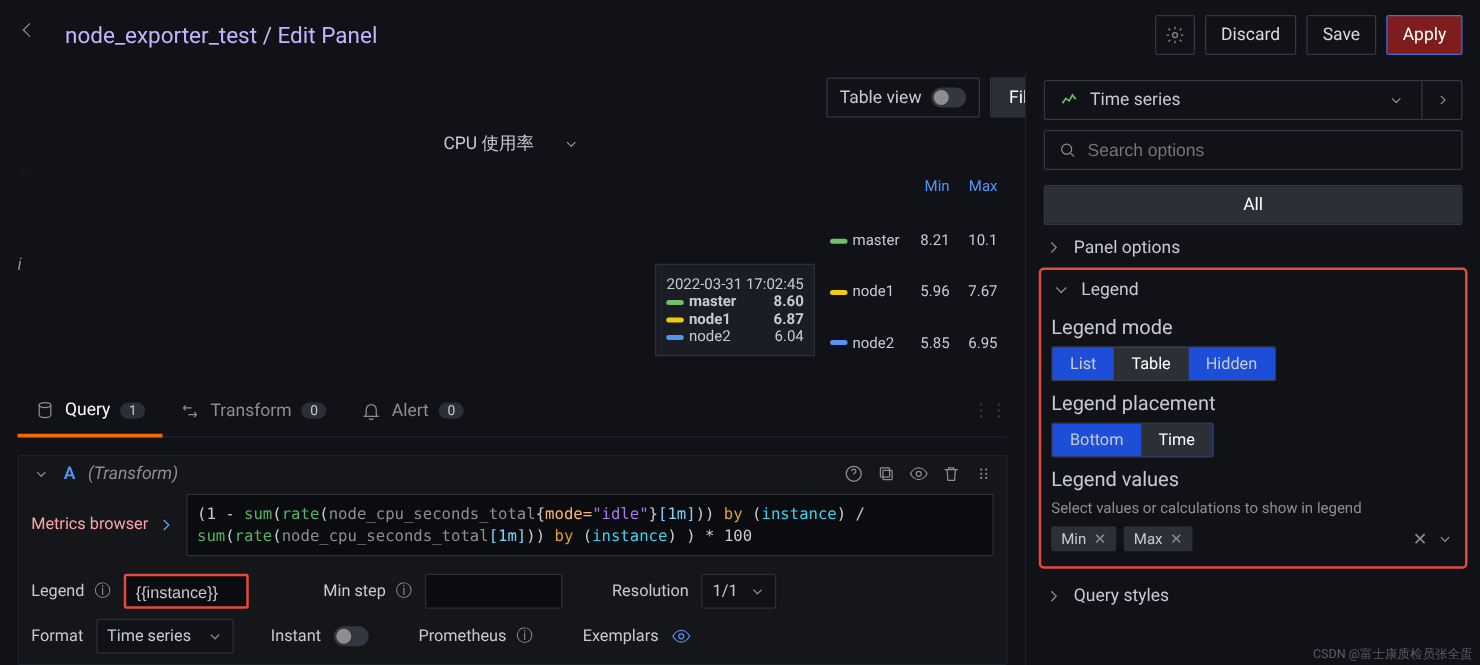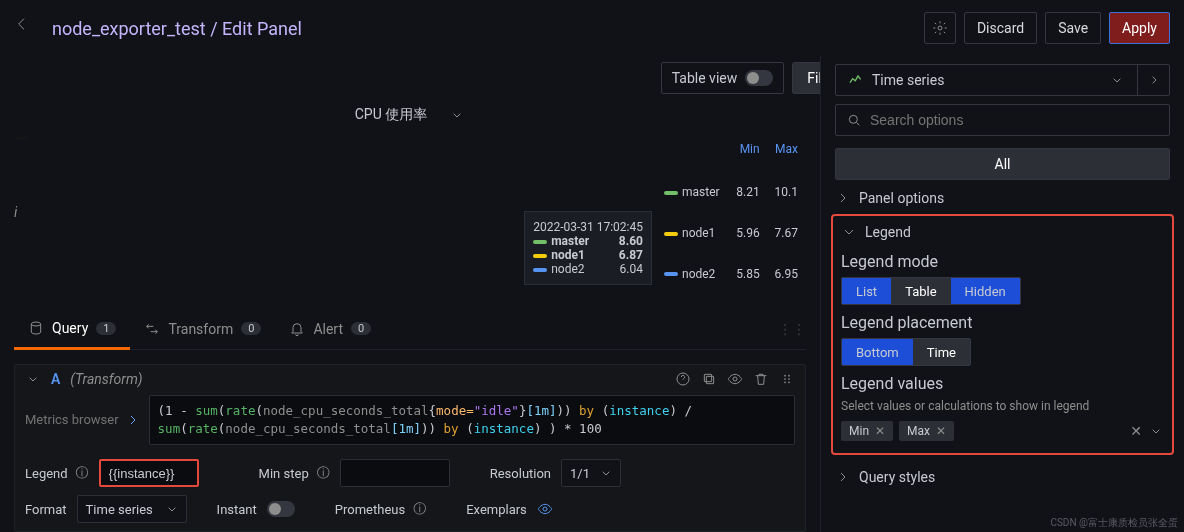--- a/index.html
+++ b/index.html
@@ -57,21 +57,21 @@
   .tab.active::after { content: ""; position: absolute; }
   .tab-underline { position: relative; top: 1px; border-bottom: 3px solid #f46800; }
   .badge { background: #2d2f37; border-radius: 10px; padding: 0 7px; font-size: 11px; color:#c7cad1; }
   .tab-right-drag { margin-left: auto; display:flex; align-items:center; color:#3d3f46; }
   .query-panel { margin-top: 14px; background: #141619; border: 1px solid #20222a; border-radius: 2px; }
   .qp-head { display: flex; align-items: center; padding: 6px 10px; gap: 10px; }
   .qp-head .olabel { color: #5794f2; font-weight: 600; }
   .qp-head .ds { color: #8e8e8e; font-style: italic; }
   .qp-head-icons { margin-left: auto; display: flex; gap: 10px; color: #8e8e8e; }
   .qp-row { display: flex; align-items: center; padding: 2px 10px 6px 10px; gap: 8px; font-size: 13px; }
-  .metrics-btn { color: #737373; display: flex; align-items: center; gap: 6px; cursor: pointer; }
+  .metrics-btn { color: #fca5a5; display: flex; align-items: center; gap: 6px; cursor: pointer; }
   .code-box { flex: 1; background: #0b0c0f; border: 1px solid #2d2f37; border-radius: 2px; padding: 6px 8px; font-family: "Menlo", Consolas, monospace; font-size: 12.5px; line-height: 1.45; white-space: pre; overflow-x: auto; }
   .c-paren { color: #c7cad1; }
   .c-func { color: #56b366; }
   .c-metric { color: #8e8e8e; }
   .c-label { color: #ffb86c; }
   .c-string { color: #aa77ee; }
   .c-range { color: #7dd3fc; }
   .c-by { color: #dea032; }
   .c-group { color: #3fd0f0; }
   .qp-row2 { display: flex; align-items: center; padding: 8px 10px; gap: 10px; }

